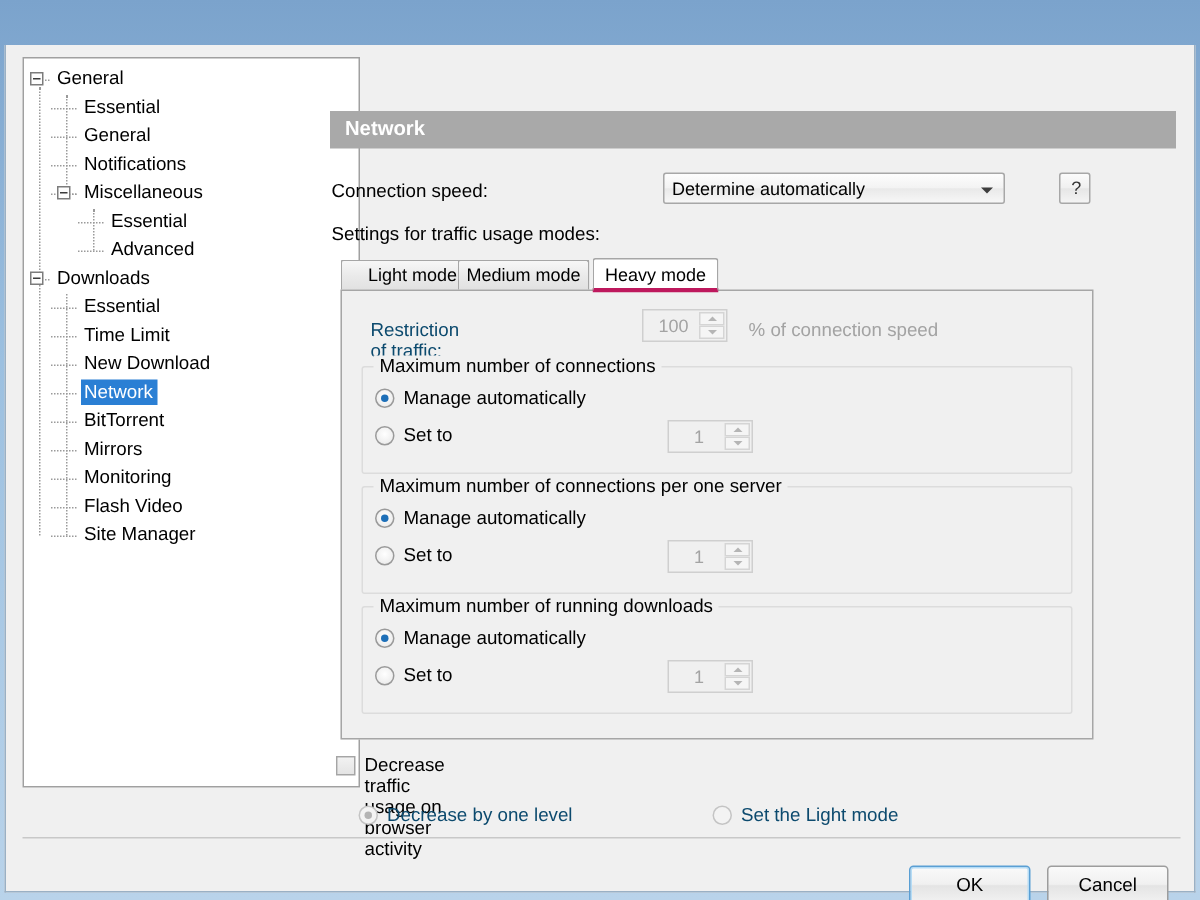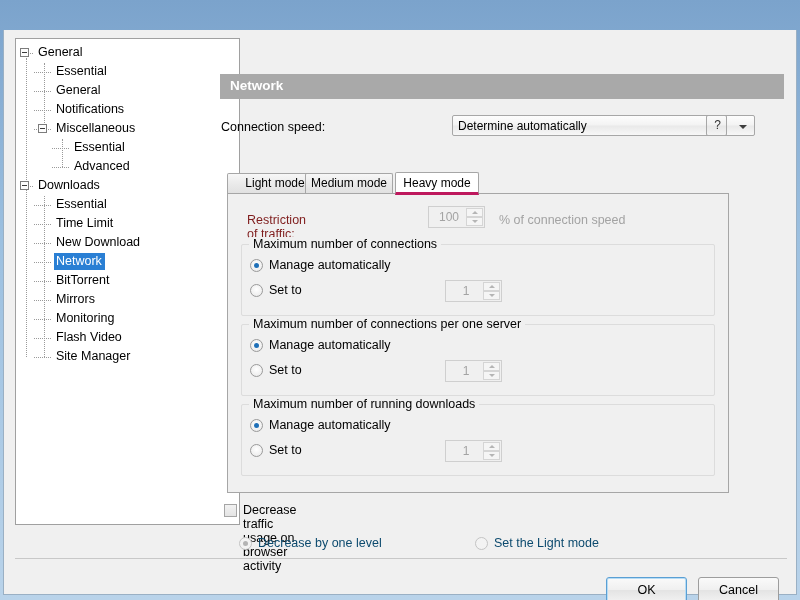--- a/index.html
+++ b/index.html
@@ -134,22 +134,22 @@
   }
   #conn-speed-label {
     position: absolute;
     left: 1px; top: 82px;
     font-size: 12.5px;
     color: #000;
   }
 
   .combo {
     position: absolute;
-    left: 232px; top: 77px;
-    width: 303px; height: 21px;
+    left: 222px; top: 77px;
+    width: 228px; height: 21px;
     border: 1px solid #a7a7a7;
     border-radius: 2px;
     background: linear-gradient(180deg,#fdfdfd 0%, #f3f3f3 48%, #e9e9e9 52%, #f7f7f7 100%);
     box-sizing: border-box;
     cursor: pointer;
   }
   .combo .combo-text {
     position: absolute;
     left: 5px; top: 3px;
     font-size: 12px; color: #000;
@@ -216,21 +216,21 @@
     left: 7px; top: 155px;
     width: 502px; height: 300px;
     border: 1px solid #a6a6a6;
     background: #f0f0f0;
     box-sizing: border-box;
   }
 
   .row-restriction { position: absolute; left: 19px; top: 16px; }
   #restriction-label {
     position: absolute; left: 0; top: 3px;
-    font-size: 12.5px; color: #7f1d1d;
+    font-size: 12.5px; color: #0c4a6e;
   }
   .spinner {
     position: absolute;
     border: 1px solid #cfcfcf;
     background: #f0f0f0;
     box-sizing: border-box;
     height: 22px;
   }
   .spinner .spin-val {
     position: absolute;
@@ -460,20 +460,21 @@
 
       <div class="combo" id="connection-speed-combo">
         <div class="combo-text">Determine automatically</div>
         <div class="combo-arrow"></div>
       </div>
 
       <div id="help-button">
         <span>?</span>
       </div>
 
+      <div id="traffic-modes-label">Settings for traffic usage modes:</div>
 
       <div id="tabstrip">
           <div class="tab" style="left: 0px; width: 96px;"><span>Light mode</span></div>
           <div class="tab" style="left: 78px; width: 88px;"><span>Medium mode</span></div>
           <div class="tab active" style="left: 168px; width: 84px;"><span>Heavy mode</span></div>
         </div>
 
       <div id="tabpanel">
 
         <div class="row-restriction">

